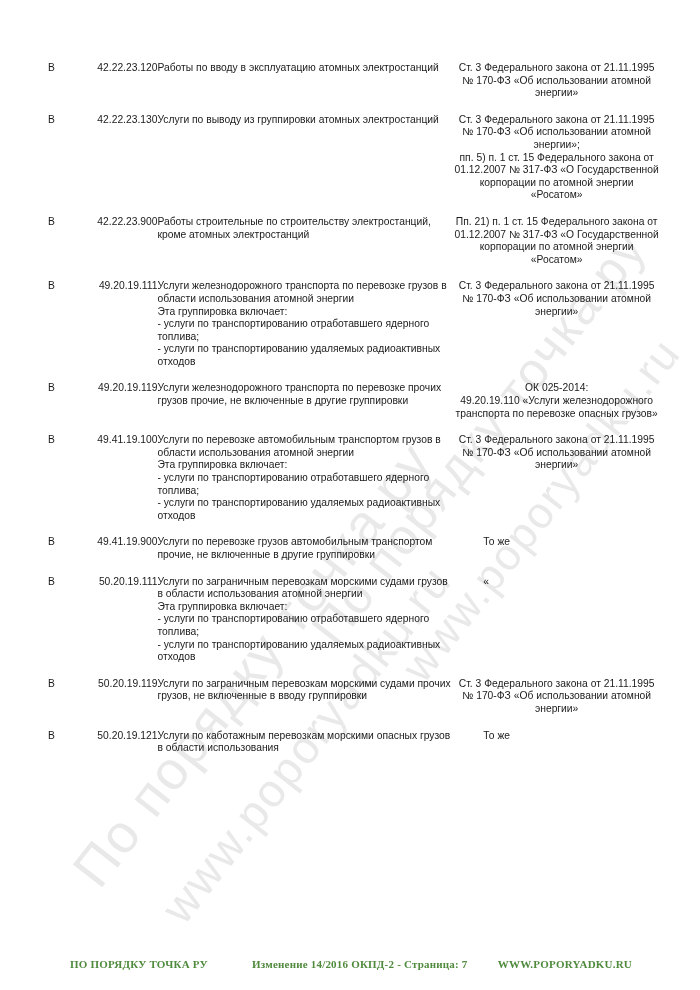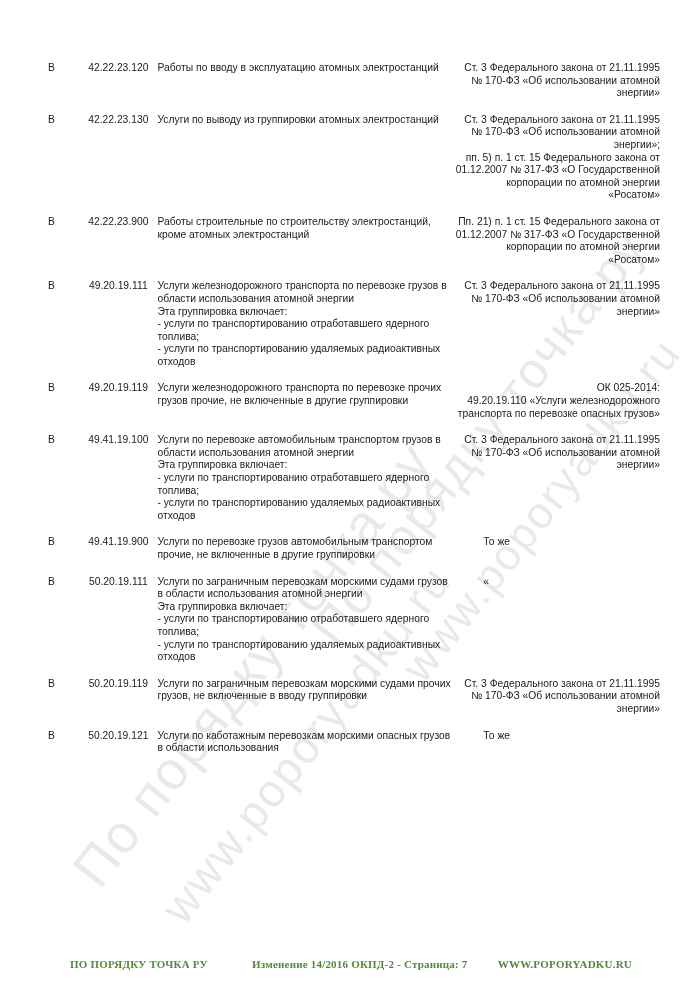--- a/index.html
+++ b/index.html
@@ -79,23 +79,23 @@
     padding: 0 0 14px 0;
     font-size: 10.3px;
     line-height: 12.6px;
   }
   .col-letter   { width: 36px;  padding-right: 0; }
   .col-code     { width: 72px;  }
   .col-desc     { width: 272px; padding-left: 9px !important; }
   .col-ref      { width: 190px; padding-left: 30px !important; }
 
   td.cell-letter  { text-align: left; padding-left: 8px !important; }
-  td.cell-code    { text-align: center; white-space: nowrap; }
+  td.cell-code    { text-align: right; white-space: nowrap; }
   td.cell-desc    { text-align: left; }
-  td.cell-ref     { text-align: right; }
+  td.cell-ref     { text-align: center; }
   td.cell-ref.center { text-align: left; padding-left: 30px !important; }
   .ref-block { white-space: pre-line; }
   .desc-block { white-space: pre-line; }
 
   
   #page-footer {
     position: absolute;
     left: 0;
     top: 958px;
     width: 700px;

